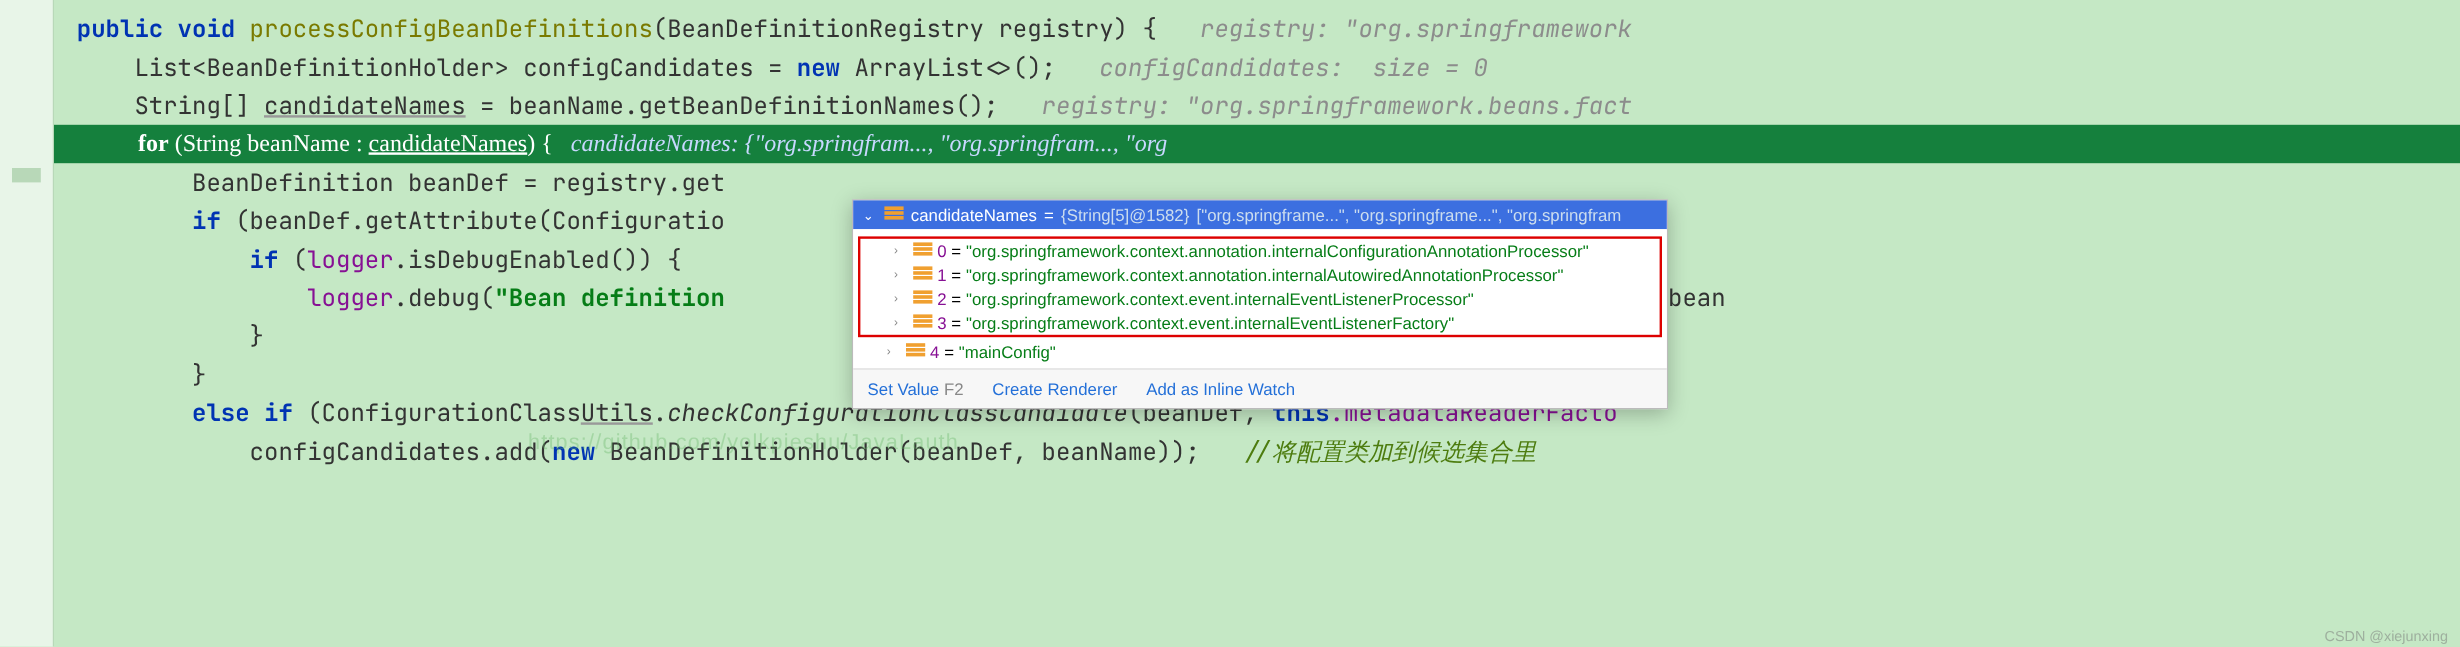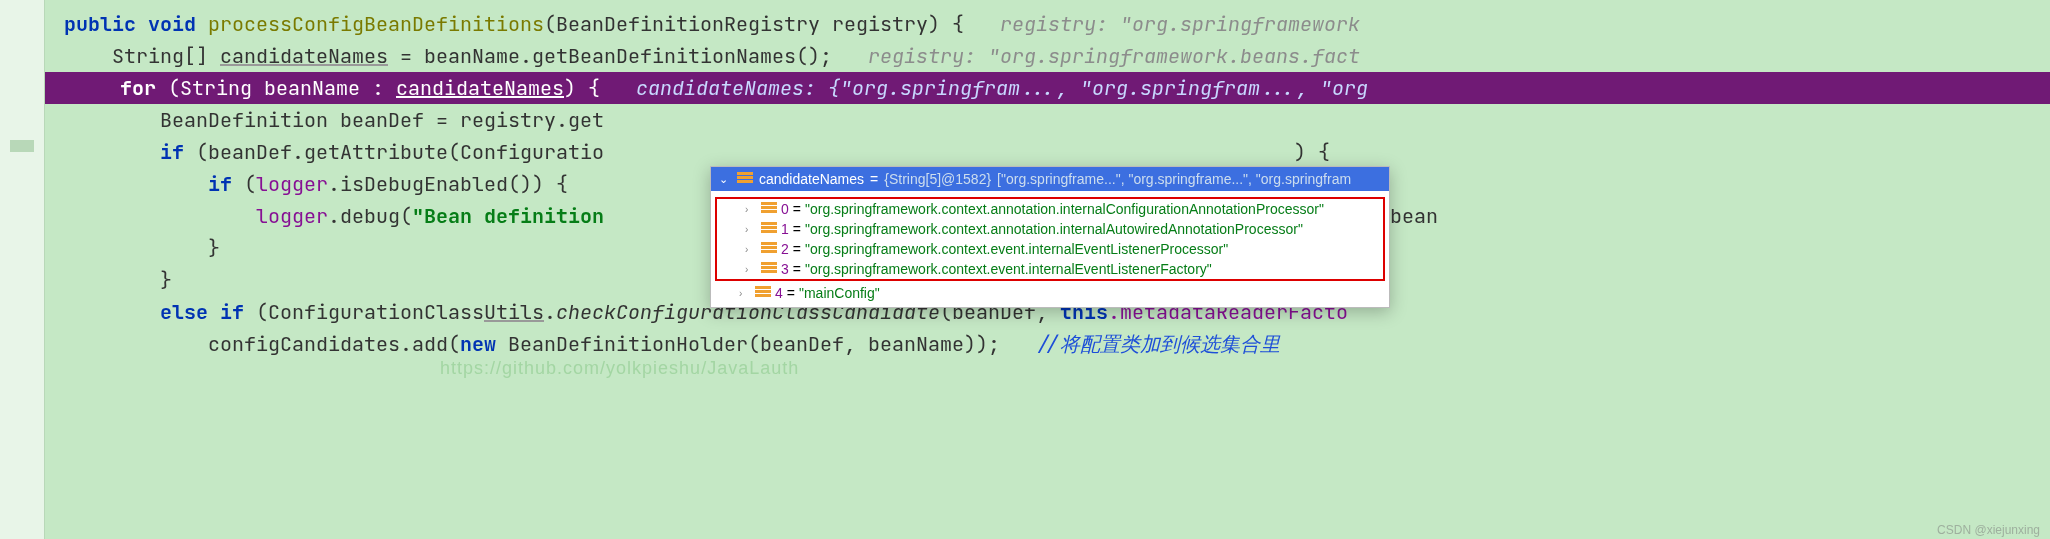--- a/index.html
+++ b/index.html
@@ -39,24 +39,25 @@
     }
     .kw { color: #0033b3; font-weight: bold; }
     .method-decl { color: #7a7a00; }
     .str { color: #067d17; font-weight: bold; }
     .comment { color: #8c8c8c; font-style: italic; }
     .field { color: #871094; }
     .underlined { text-decoration: underline; text-decoration-color: #999; }
     .static-call { font-style: italic; text-align: right; }
     
     .exec-line {
-      background: #701a75;
+      background: #15803d;
       color: #fff;
-      padding-left: 72px;
+      padding-left: 95px;
       white-space: pre;
+      font-family: Liberation Serif, serif;
     }
     .exec-line .kw { color: #fff; }
     .exec-line .comment { color: #c8d8ff; font-style: italic; }
     .exec-line .underlined { text-decoration: underline; text-decoration-color: #fff; }
     
     .debug-popup {
       position: absolute;
       top: 166px;
       left: 710px;
       width: 680px;
@@ -144,31 +145,32 @@
       pointer-events: none;
     }
     .watermark2 {
       position: absolute;
       bottom: 2px;
       right: 10px;
       font-size: 12px;
       color: rgba(120,120,120,0.5);
       font-family: sans-serif;
     }
-    .cn-comment { color: #1d4ed8; font-style: italic; }
+    .cn-comment { color: #4d7c0f; font-style: italic; }
   </style>
 </head>
 <body>
 
 <div class="gutter">
   <div class="gutter-mark" style="top:140px"></div>
 </div>
 
 <div class="code-area">
   <div class="line"><span class="kw">public void </span><span class="method-decl">processConfigBeanDefinitions</span><span>(BeanDefinitionRegistry registry) {</span><span class="comment">   registry: "org.springframework</span></div>
+  <div class="line"><span>    List&lt;BeanDefinitionHolder&gt; configCandidates = </span><span class="kw">new</span><span> ArrayList&lt;&gt;();</span><span class="comment">   configCandidates:  size = 0</span></div>
   <div class="line"><span>    String[] </span><span class="underlined">candidateNames</span><span> = beanName.getBeanDefinitionNames();</span><span class="comment">   registry: "org.springframework.beans.fact</span></div>
   <div class="line"><span></span></div>
   <div class="exec-line">    <span class="kw">for</span><span> (String beanName : </span><span class="underlined">candidateNames</span><span>) {</span><span class="comment">   candidateNames: {"org.springfram..., "org.springfram..., "org</span></div>
   <div class="line"><span>        BeanDefinition beanDef = registry.get</span></div>
   <div class="line"><span>        </span><span class="kw">if</span><span> (beanDef.getAttribute(Configuratio</span><span style="margin-left:690px">) {</span></div>
   <div class="line"><span>            </span><span class="kw">if</span><span> (</span><span class="field">logger</span><span>.isDebugEnabled()) {</span></div>
   <div class="line"><span>                </span><span class="field">logger</span><span>.debug(</span><span class="str">"Bean definition</span><span style="margin-left:690px" class="str">ss: "</span><span> + bean</span></div>
   <div class="line"><span>            }</span></div>
   <div class="line"><span>        }</span></div>
   <div class="line"><span>        </span><span class="kw">else if</span><span> (ConfigurationClass</span><span class="underlined">Utils</span><span>.</span><span class="static-call">checkConfigurationClassCandidate</span><span>(beanDef, </span><span class="kw">this</span><span class="field">.metadataReaderFacto</span></div>
@@ -240,16 +242,21 @@
       <span class="array-icon">
           <span></span>
           <span></span>
           <span></span>
         </span>
       <span class="var-name">4</span>
       <span> = </span>
       <span class="var-val-green">"mainConfig"</span>
     </div>
   </div>
+  <div class="popup-footer">
+    <span><span class="footer-link">Set Value</span> <span class="shortcut">F2</span></span>
+    <span class="footer-link">Create Renderer</span>
+    <span class="footer-link">Add as Inline Watch</span>
+  </div>
 </div>
 
 <div class="watermark">https://github.com/yolkpieshu/JavaLauth</div>
 <div class="watermark2">CSDN @xiejunxing</div>
 
 </body></html>

